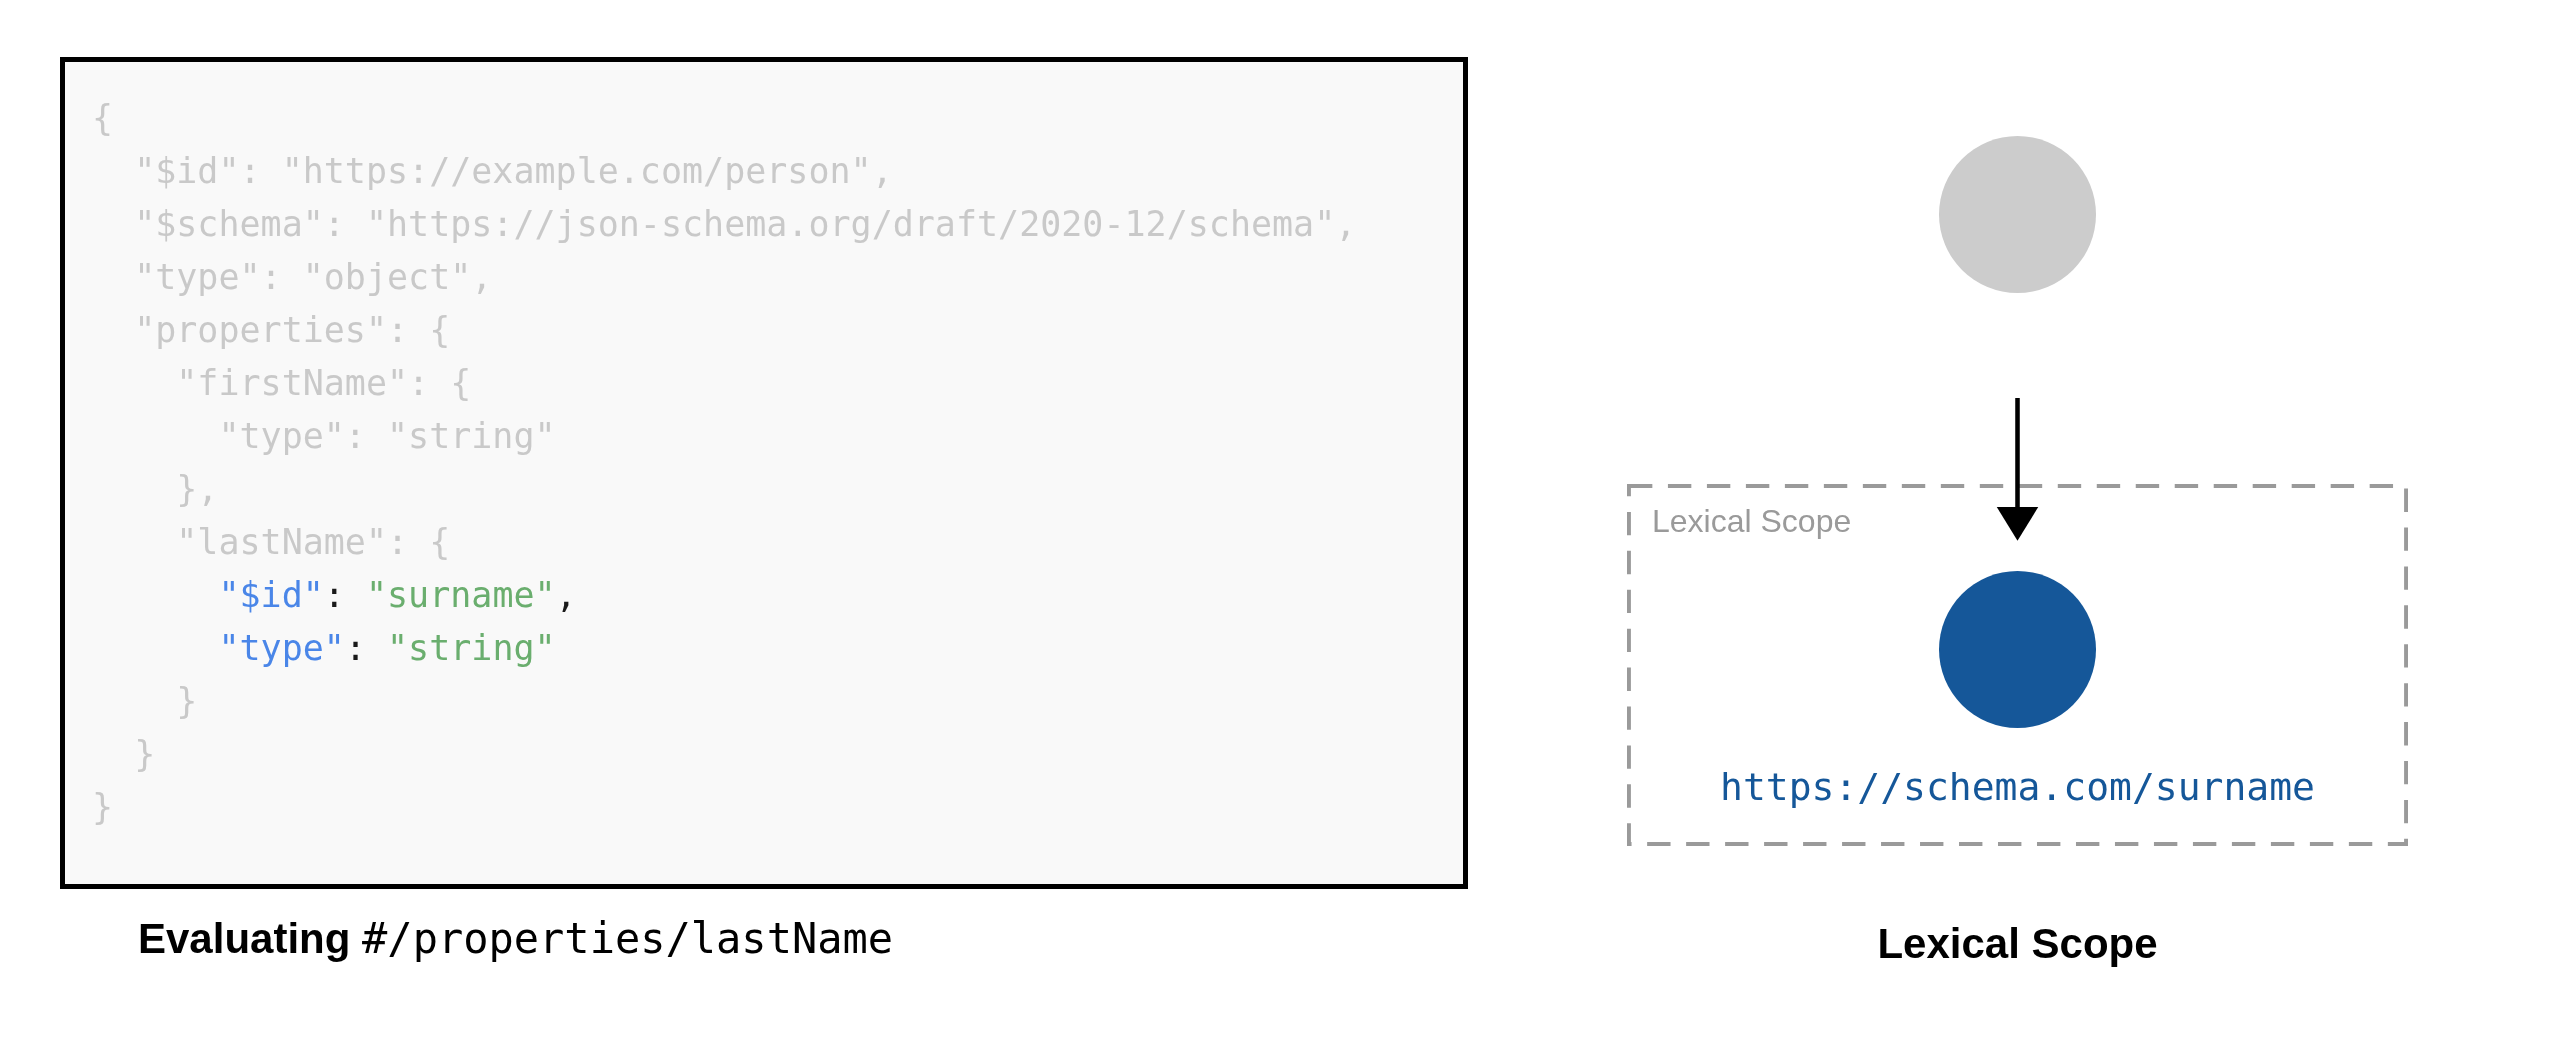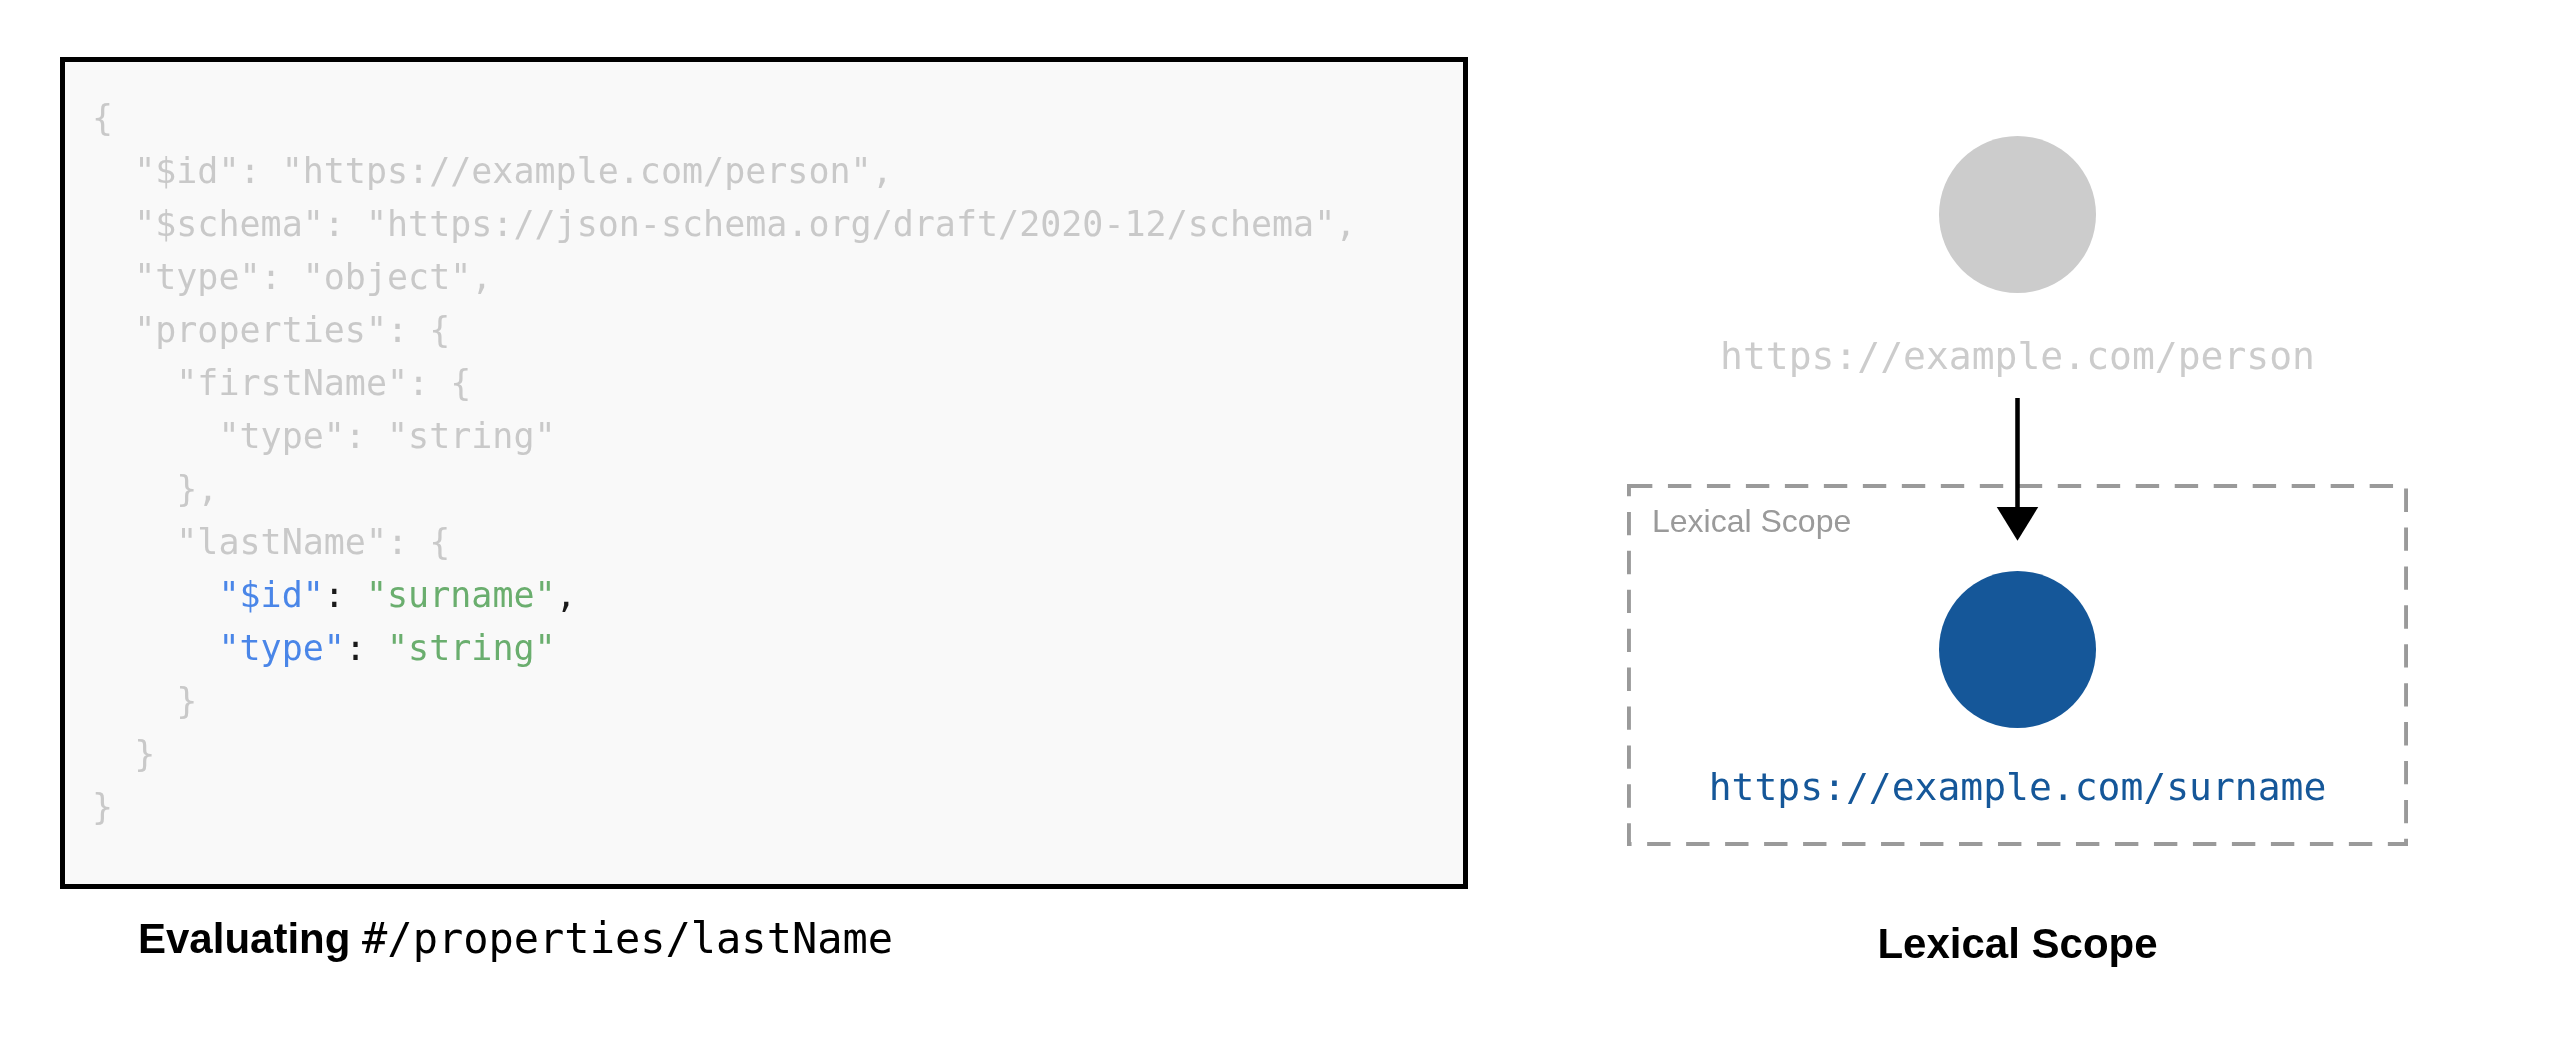--- a/index.html
+++ b/index.html
@@ -92,34 +92,33 @@
   <div class="code-box">
     <div class="code-lines"><div><span class="tok-m">{</span></div><div><span class="tok-m">  "$id": "https://example.com/person",</span></div><div><span class="tok-m">  "$schema": "https://json-schema.org/draft/2020-12/schema",</span></div><div><span class="tok-m">  "type": "object",</span></div><div><span class="tok-m">  "properties": {</span></div><div><span class="tok-m">    "firstName": {</span></div><div><span class="tok-m">      "type": "string"</span></div><div><span class="tok-m">    },</span></div><div><span class="tok-m">    "lastName": {</span></div><div><span class="tok-m">      </span><span class="tok-k">"$id"</span><span class="tok-p">: </span><span class="tok-s">"surname"</span><span class="tok-p">,</span></div><div><span class="tok-m">      </span><span class="tok-k">"type"</span><span class="tok-p">: </span><span class="tok-s">"string"</span></div><div><span class="tok-m">    }</span></div><div><span class="tok-m">  }</span></div><div><span class="tok-m">}</span></div></div>
   </div>
 
   <div class="caption-left">
     <span class="bold">Evaluating </span><span class="mono">#/properties/lastName</span>
   </div>
 
   <div class="node node-gray"></div>
 
-  <div class="url-label url-gray">https://example.com/person</div>
 
   <svg class="arrow" viewBox="0 0 72 222" xmlns="http://www.w3.org/2000/svg" aria-hidden="true">
     <line x1="36" y1="0" x2="36" y2="172" stroke="#000000" stroke-width="7"></line>
     <polygon points="4,168 68,168 36,220" fill="#000000"></polygon>
   </svg>
 
   <div class="scope-box">
     <svg class="scope-border" viewBox="0 0 1202 558" preserveAspectRatio="none" xmlns="http://www.w3.org/2000/svg" aria-hidden="true">
       <rect x="3" y="3" width="1196" height="552" fill="none" stroke="#9A9A9A" stroke-width="6" stroke-dasharray="36 24"></rect>
     </svg>
     <div class="scope-label">Lexical Scope</div>
   </div>
 
   <div class="node node-blue"></div>
 
-  <div class="url-label url-blue">https://example.com/surname</div>
+  <div class="url-label url-blue">https://schema.com/surname</div>
 
   <div class="caption-right">Lexical Scope</div>
 
 </div>
 
 
 </body></html>

